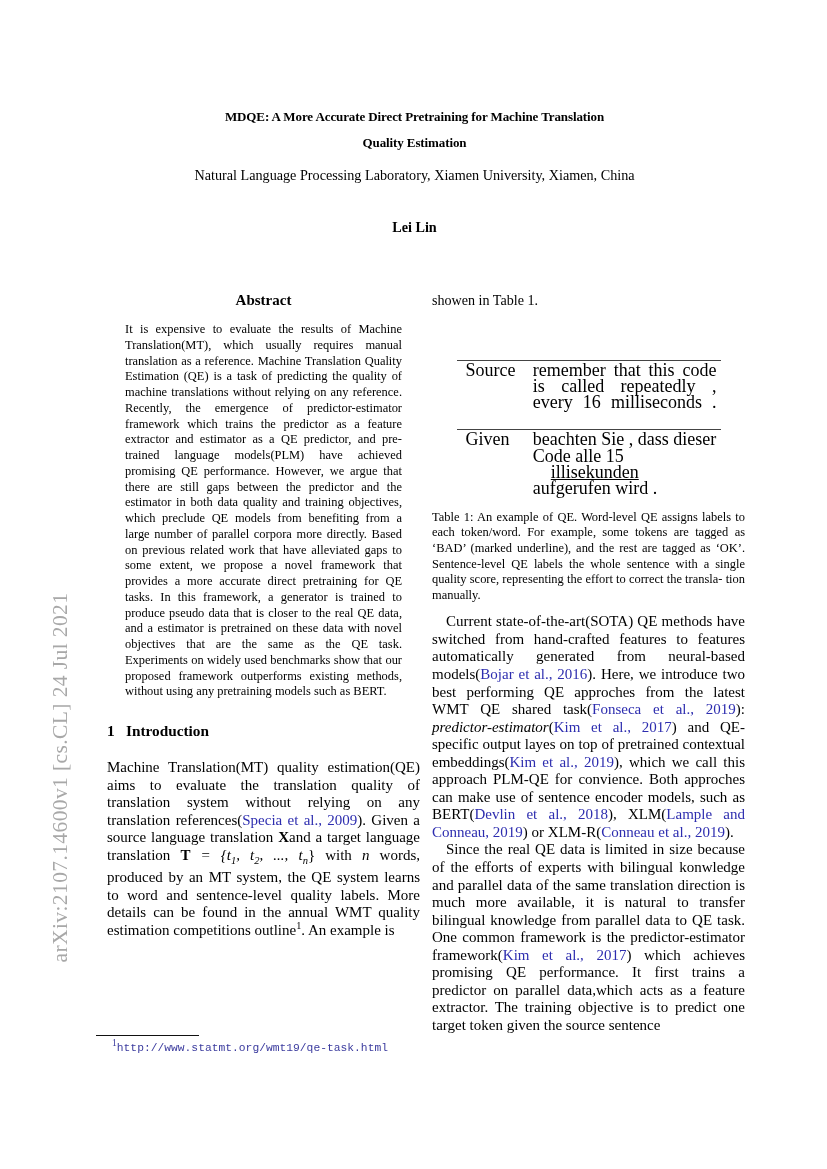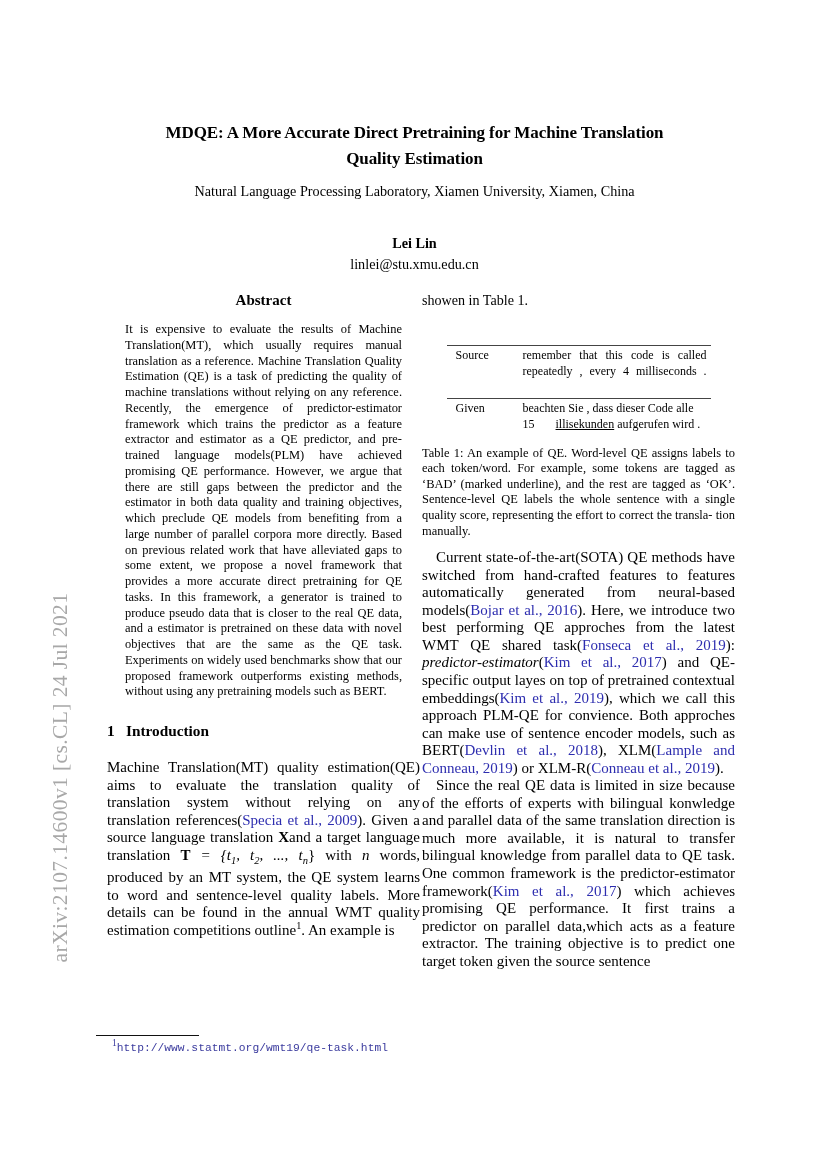--- a/index.html
+++ b/index.html
@@ -43,25 +43,24 @@
 
   
   #title-block {
     position: absolute;
     left: 92px;
     top: 104px;
     width: 645px;
     text-align: center;
   }
   #paper-title {
-    font-size: 17px;
+    font-size: 13px;
     font-weight: bold;
     line-height: 26px;
     letter-spacing: -0.1px;
-    margin-top: 16px;
   }
   #author-name {
     margin-top: 34px;
     font-size: 14.2px;
     font-weight: bold;
   }
   #affiliation {
     margin-top: 9px;
     font-size: 14.2px;
     line-height: 20px;
@@ -78,21 +77,21 @@
     left: 0;
     top: 292px;
     width: 827px;
   }
   .col {
     position: absolute;
     top: 0;
     width: 313px;
   }
   #col-left  { left: 107px;  }
-  #col-right { left: 422px; }
+  #col-right { left: 432px; }
 
   
   #abstract-heading {
     text-align: center;
     font-size: 15px;
     font-weight: bold;
     margin: 0 0 13px 0;
   }
   #abstract-body {
     width: 277px;
@@ -168,22 +167,23 @@
     margin: 0;
   }
   #qe-table-wrap {
     margin: 35px 0 0 0;
     display: flex;
     justify-content: center;
   }
   #qe-table {
     border-collapse: collapse;
     width: 264px;
-    font-size: 12px;
+    font-size: 18px;
     line-height: 16.4px;
+    margin-top: 15px;
   }
   #qe-table td {
     padding: 1px 0 2px 0;
     vertical-align: top;
   }
   #qe-table .lbl {
     width: 68px;
     padding-left: 9px;
     white-space: nowrap;
   }
@@ -224,21 +224,20 @@
 <div id="page">
 
   <div id="title-block">
     <div id="paper-title">
       <span>MDQE: A More Accurate Direct Pretraining for Machine Translation</span>
       <br>
       <span>Quality Estimation</span>
     </div>
     <div id="affiliation">Natural Language Processing Laboratory, Xiamen University, Xiamen, China</div>
     <div id="author-name">Lei Lin</div>
-    <div id="email">linlei@stu.xmu.edu.cn</div>
   </div>
 
   <div id="columns">
 
     <div class="col" id="col-left">
 
       <div id="abstract-heading">Abstract</div>
       <div id="abstract-body">It is expensive to evaluate the results of Machine Translation(MT), which usually requires manual translation as a reference. Machine Translation Quality Estimation (QE) is a task of predicting the quality of machine translations without relying on any reference. Recently, the emergence of predictor-estimator framework which trains the predictor as a feature extractor and estimator as a QE predictor, and pre-trained language models(PLM) have achieved promising QE performance. However, we argue that there are still gaps between the predictor and the estimator in both data quality and training objectives, which preclude QE models from benefiting from a large number of parallel corpora more directly. Based on previous related work that have alleviated gaps to some extent, we propose a novel framework that provides a more accurate direct pretraining for QE tasks. In this framework, a generator is trained to produce pseudo data that is closer to the real QE data, and a estimator is pretrained on these data with novel objectives that are the same as the QE task. Experiments on widely used benchmarks show that our proposed framework outperforms existing methods, without using any pretraining models such as BERT.</div>
 
       <div class="section-heading">
@@ -251,21 +250,21 @@
 
     <div class="col" id="col-right">
 
       <p id="table-lead">showen in Table 1.</p>
 
       <div id="qe-table-wrap">
         <table id="qe-table">
           <tbody>
             <tr>
               <td class="lbl rule-top">Source</td>
-              <td class="val just rule-top">remember that this code is called repeatedly , every 4 milliseconds .</td>
+              <td class="val just rule-top">remember that this code is called repeatedly , every 16 milliseconds .</td>
             </tr>
             <tr>
               <td class="lbl rule-mid">Given</td>
               <td class="val rule-mid"><span>beachten Sie , dass dieser Code alle 15 </span><span class="bad-token">illisekunden</span><span> aufgerufen wird .</span></td>
             </tr>
           </tbody>
         </table>
       </div>
 
       <p id="table-caption"><span><span>Table 1:</span></span> <span>An example of QE. Word-level QE assigns labels to each token/word. For example, some tokens are tagged as ‘BAD’ (marked underline), and the rest are tagged as ‘OK’. Sentence-level QE labels the whole sentence with a single quality score, representing the effort to correct the transla- tion manually.</span></p>

